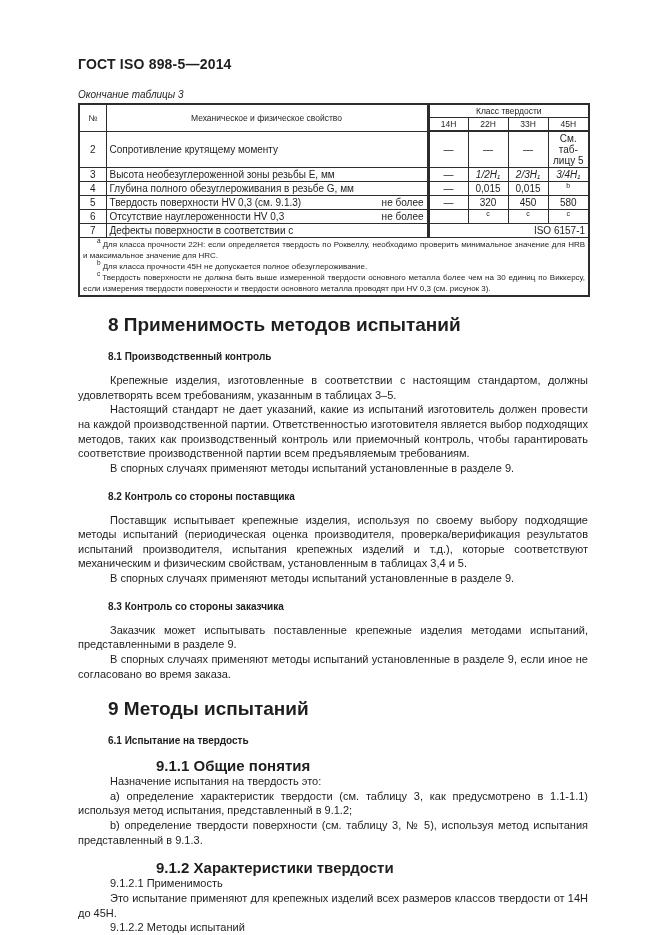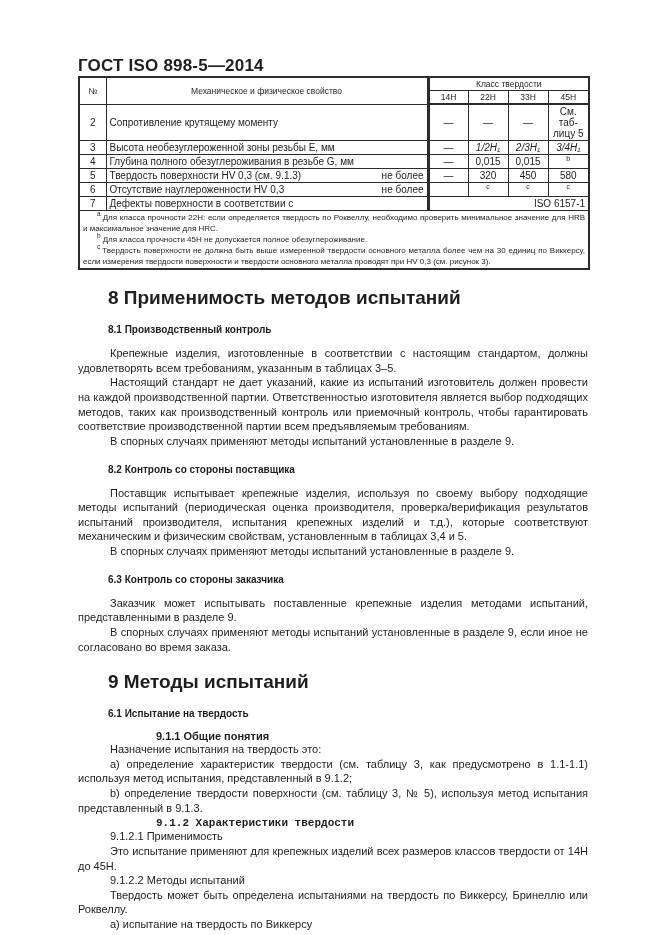--- a/index.html
+++ b/index.html
@@ -6,21 +6,21 @@
   html, body { background: #ffffff; }
   .page {
     width: 662px; height: 935px;
     background: #ffffff;
     color: #1e1e1e;
     font-family: "Liberation Sans", "DejaVu Sans", sans-serif;
     padding: 56px 74px 0 78px;
     overflow: hidden;
     position: relative;
   }
-  .doc-header { font-weight: bold; font-size: 17px; letter-spacing: .2px; }
+  .doc-header { font-weight: bold; font-size: 14px; letter-spacing: .2px; }
   .table-caption { font-style: italic; font-size: 10px; margin-top: 17px; margin-bottom: 3px; }
 
   table.t3 {
     width: 510px;
     border-collapse: collapse;
     border: 2px solid #2c2c2c;
     font-size: 10px;
     table-layout: fixed;
   }
   .t3 th, .t3 td { border: 1px solid #2c2c2c; padding: 1px 3px; vertical-align: middle; }
@@ -33,30 +33,31 @@
   .val { text-align: center; }
   td.fn-mark { font-size: 7px; vertical-align: top; text-align: center; line-height: 1.1; padding-top: 0; }
   .ital { font-style: italic; }
   .iso-val { text-align: right; }
   .fn-cell { font-size: 8px; line-height: 1.38; padding: 3px 6px 4px; }
   .fn-cell p { text-align: justify; text-indent: 14px; }
   .fn-cell sup { font-size: 6.5px; line-height: 0; margin-right: 2px; }
 
   .h-big { font-size: 19px; font-weight: bold; margin: 17px 0 11px 30px; }
   .h-sub { font-size: 10px; font-weight: bold; margin: 15px 0 11px 30px; }
-  .h-min { font-size: 11px; font-weight: bold; margin: 7px 0 0 30px; padding-left: 48px; }
-  .h-min.tight { margin-top: 2px; font-family: Liberation Mono, monospace; }
+  .h-min { font-size: 15px; font-weight: bold; margin: 7px 0 0 30px; padding-left: 48px; }
+  .h-min.tight { margin-top: 12px; }
   .para { font-size: 11px; line-height: 1.33; text-align: justify; text-indent: 32px; }
 </style>
 </head>
 <body>
 
 <div class="page">
 
   <div class="doc-header">ГОСТ ISO 898-5—2014</div>
+  <div class="table-caption">Окончание таблицы 3</div>
 
   <table class="t3">
     <colgroup>
       <col style="width:27px">
         <col style="width:322px">
       <col style="width:40px">
         <col style="width:40px">
         <col style="width:40px">
         <col style="width:41px">
     </colgroup>
@@ -143,21 +144,21 @@
 
   <h2 class="h-sub">8.1 Производственный контроль</h2>
   <p class="para">Крепежные изделия, изготовленные в соответствии с настоящим стандартом, должны удовлетворять всем требованиям, указанным в таблицах 3–5.</p>
   <p class="para">Настоящий стандарт не дает указаний, какие из испытаний изготовитель должен провести на каждой производственной партии. Ответственностью изготовителя является выбор подходящих методов, таких как производственный контроль или приемочный контроль, чтобы гарантировать соответствие производственной партии всем предъявляемым требованиям.</p>
   <p class="para">В спорных случаях применяют методы испытаний установленные в разделе 9.</p>
 
   <h2 class="h-sub">8.2 Контроль со стороны поставщика</h2>
   <p class="para">Поставщик испытывает крепежные изделия, используя по своему выбору подходящие методы испытаний (периодическая оценка производителя, проверка/верификация результатов испытаний производителя, испытания крепежных изделий и т.д.), которые соответствуют механическим и физическим свойствам, установленным в таблицах 3,4 и 5.</p>
   <p class="para">В спорных случаях применяют методы испытаний установленные в разделе 9.</p>
 
-  <h2 class="h-sub">6.3 Контроль со стороны заказчика</h2>
+  <h2 class="h-sub">8.3 Контроль со стороны заказчика</h2>
   <p class="para">Заказчик может испытывать поставленные крепежные изделия методами испытаний, представленными в разделе 9.</p>
   <p class="para">В спорных случаях применяют методы испытаний установленные в разделе 9, если иное не согласовано во время заказа.</p>
 
   <h1 class="h-big">9 Методы испытаний</h1>
 
   <h2 class="h-sub">6.1 Испытание на твердость</h2>
 
   <h3 class="h-min">9.1.1 Общие понятия</h3>
   <p class="para">Назначение испытания на твердость это:</p>
   <p class="para">a) определение характеристик твердости (см. таблицу 3, как предусмотрено в 1.1-1.1) используя метод испытания, представленный в 9.1.2;</p>

